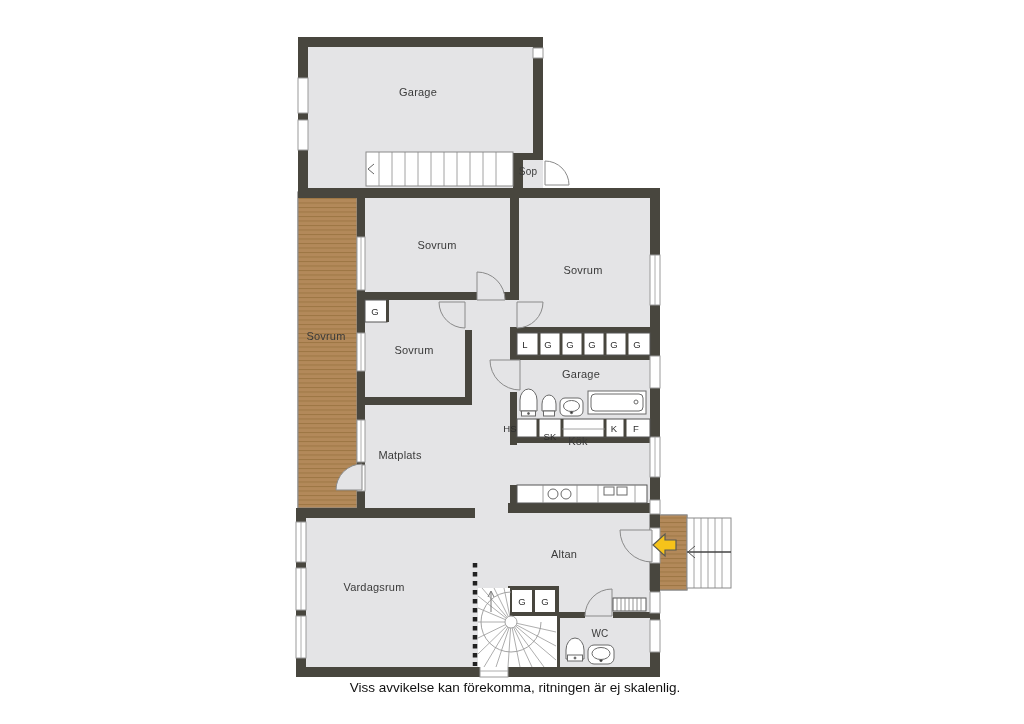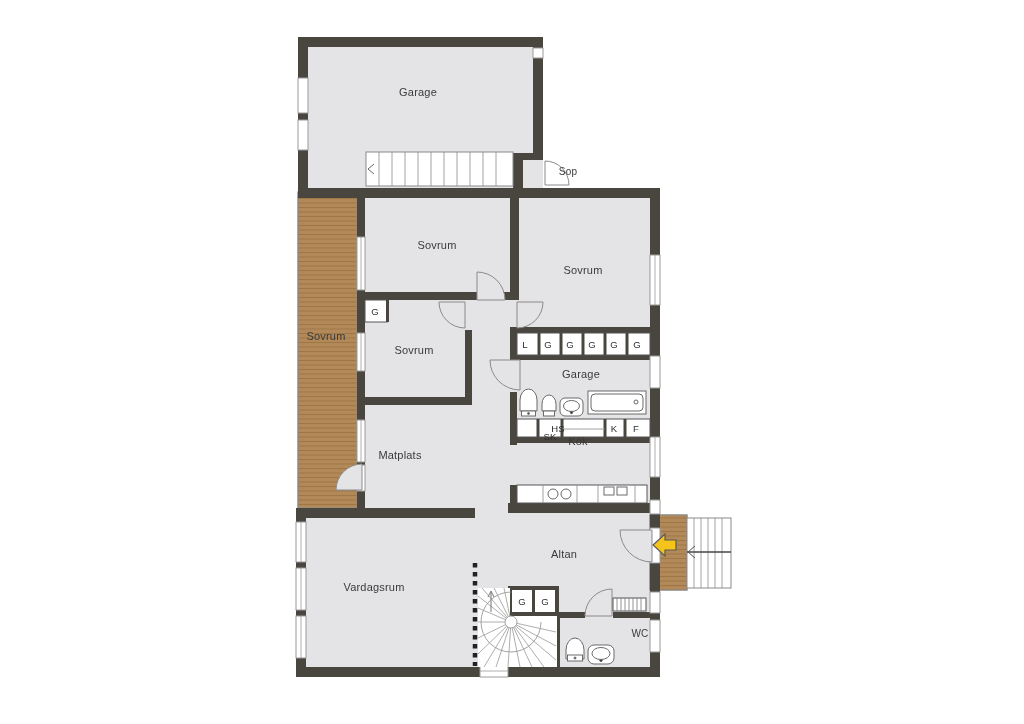--- a/index.html
+++ b/index.html
@@ -2,21 +2,21 @@
 <html><head>
 <meta charset="utf-8">
 <style>
   html,body{margin:0;padding:0;background:#ffffff;}
   .plan{position:relative;width:960px;height:724px;background:#ffffff;
         font-family:"Liberation Sans",sans-serif;overflow:hidden;}
   .plan svg{position:absolute;left:0;top:0;}
   .lbl{position:absolute;transform:translate(-50%,-50%);font-size:11px;color:#3a3a3a;
        white-space:nowrap;letter-spacing:.2px;}
   .sm{font-size:9.5px;color:#2e2e2e;}
-  .tiny{font-size:10px;margin-left:40px;}
+  .tiny{font-size:10px;}
   .disclaimer{position:absolute;transform:translateX(-50%);font-size:13.5px;color:#111;
        white-space:nowrap;}
 </style>
 </head>
 <body>
 
 <div class="plan">
 
 <svg width="1024" height="724" viewBox="0 0 1024 724">
   <defs>
@@ -285,21 +285,22 @@
 
   <div class="lbl sm" style="left:375px;top:311px">G</div>
 
   <div class="lbl sm" style="left:525px;top:344px">L</div>
   <div class="lbl sm" style="left:548px;top:344px">G</div>
   <div class="lbl sm" style="left:570px;top:344px">G</div>
   <div class="lbl sm" style="left:592px;top:344px">G</div>
   <div class="lbl sm" style="left:614px;top:344px">G</div>
   <div class="lbl sm" style="left:637px;top:344px">G</div>
 
-  <div class="lbl sm" style="left:558px;top:428px">HS</div>
+  <div class="lbl sm" style="left:510px;top:428px">HS</div>
   <div class="lbl sm" style="left:550px;top:436px">SK</div>
   <div class="lbl sm" style="left:614px;top:428px">K</div>
   <div class="lbl sm" style="left:636px;top:428px">F</div>
 
   <div class="lbl sm" style="left:522px;top:601px">G</div>
   <div class="lbl sm" style="left:545px;top:601px">G</div>
 
+  <div class="disclaimer" style="left:515px;top:680px">Viss avvikelse kan förekomma, ritningen är ej skalenlig.</div>
 </div>
 
 </body></html>

